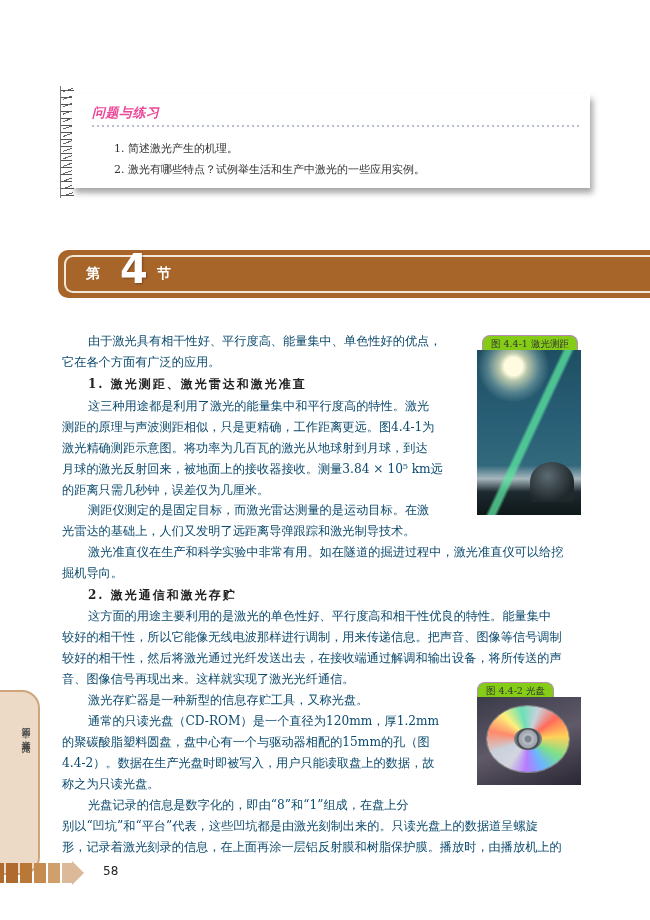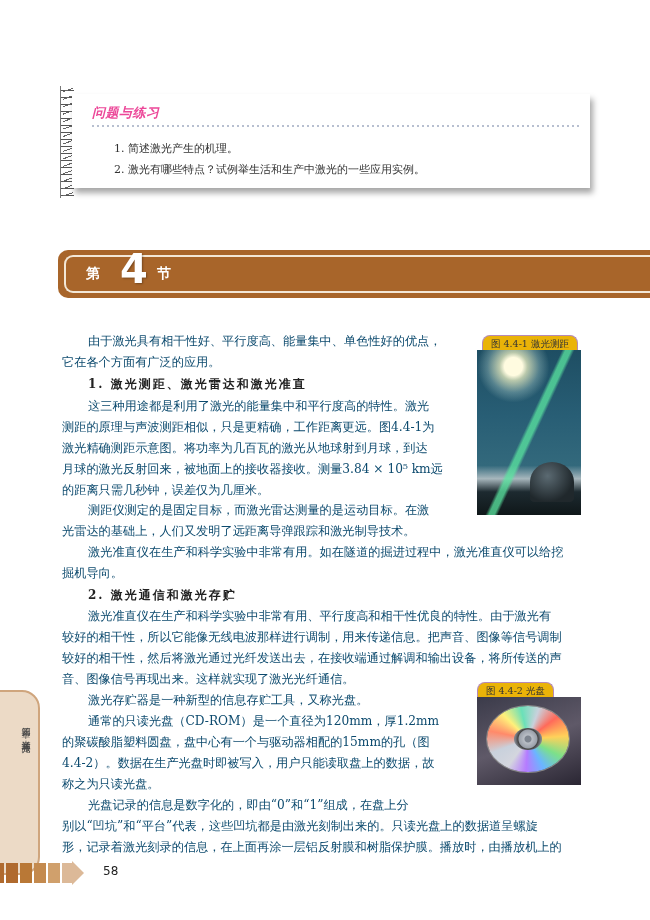--- a/index.html
+++ b/index.html
@@ -59,21 +59,21 @@
   }
   .banner-title {
     position:absolute; left:156px; top:11px; font-family:"DejaVu Sans","Liberation Sans",sans-serif;
     font-size:20px; font-weight:bold; color:#fff; letter-spacing:1px;
   }
 
   
   .p { position:absolute; font-size:12.2px; line-height:21px; color:#0c4a6e; }
   .h { position:absolute; font-size:12px; font-weight:bold; color:#222; letter-spacing:2px; }
   .fig-cap {
-    position:absolute; font-size:9.5px; color:#333; background:#eab308;
+    position:absolute; font-size:9.5px; color:#333; background:#84cc16;
     border:1px solid #b58ab7; border-bottom:none; border-radius:8px 8px 0 0;
     padding:2px 8px 1px 8px; white-space:nowrap;
   }
   .fig1-img {
     position:absolute; left:477px; top:350px; width:104px; height:165px;
     background:
       radial-gradient(circle at 35% 10%, #fffbe0 0 9px, rgba(250,250,200,0.7) 14px, rgba(200,230,220,0.3) 26px, transparent 36px),
       linear-gradient(115deg, transparent 47%, rgba(90,230,160,0.75) 49%, rgba(90,230,160,0.75) 52%, transparent 54%) no-repeat,
       linear-gradient(180deg, #1e4e63 0%, #285e75 40%, #33697c 70%, #a7b7bd 78%, #1d2a30 86%, #0f1719 100%);
   }
@@ -148,33 +148,33 @@
 <div class="p" style="left:62px;top:480px;">的距离只需几秒钟，误差仅为几厘米。</div>
 
 <div class="p" style="left:88px;top:500px;">测距仪测定的是固定目标，而激光雷达测量的是运动目标。在激</div>
 <div class="p" style="left:62px;top:521px;">光雷达的基础上，人们又发明了远距离导弹跟踪和激光制导技术。</div>
 
 <div class="p" style="left:88px;top:542px;">激光准直仪在生产和科学实验中非常有用。如在隧道的掘进过程中，激光准直仪可以给挖</div>
 <div class="p" style="left:62px;top:563px;">掘机导向。</div>
 
 <div class="h" style="left:88px;top:587px;">2. 激光通信和激光存贮</div>
 
-<div class="p" style="left:88px;top:606px;">激光准直仪在生产和科学实验中非常有用、平行度高和相干性优良的特性。由于激光有</div>
+<div class="p" style="left:88px;top:606px;">这方面的用途主要利用的是激光的单色性好、平行度高和相干性优良的特性。能量集中</div>
 <div class="p" style="left:62px;top:627px;">较好的相干性，所以它能像无线电波那样进行调制，用来传递信息。把声音、图像等信号调制</div>
 <div class="p" style="left:62px;top:648px;">较好的相干性，然后将激光通过光纤发送出去，在接收端通过解调和输出设备，将所传送的声</div>
 <div class="p" style="left:62px;top:669px;">音、图像信号再现出来。这样就实现了激光光纤通信。</div>
 
 <div class="p" style="left:88px;top:690px;">激光存贮器是一种新型的信息存贮工具，又称光盘。</div>
 
 <div class="p" style="left:88px;top:711px;">通常的只读光盘（CD-ROM）是一个直径为120mm，厚1.2mm</div>
 <div class="p" style="left:62px;top:732px;">的聚碳酸脂塑料圆盘，盘中心有一个与驱动器相配的15mm的孔（图</div>
 <div class="p" style="left:62px;top:753px;">4.4-2）。数据在生产光盘时即被写入，用户只能读取盘上的数据，故</div>
 <div class="p" style="left:62px;top:774px;">称之为只读光盘。</div>
 
-<div class="p" style="left:88px;top:795px;">光盘记录的信息是数字化的，即由“0”和“1”组成，在盘上分</div>
+<div class="p" style="left:88px;top:795px;">光盘记录的信息是数字化的，即由“8”和“1”组成，在盘上分</div>
 <div class="p" style="left:62px;top:816px;">别以“凹坑”和“平台”代表，这些凹坑都是由激光刻制出来的。只读光盘上的数据道呈螺旋</div>
 <div class="p" style="left:62px;top:837px;">形，记录着激光刻录的信息，在上面再涂一层铝反射膜和树脂保护膜。播放时，由播放机上的</div>
 
 <div class="fig-cap" style="left:482px;top:335px;">图 4.4-1 激光测距</div>
 <div class="fig1-img"></div>
 <div class="fig1-dome"></div>
 
 <div class="fig-cap" style="left:477px;top:682px;">图 4.4-2 光盘</div>
 <div class="fig2-img"></div>
 <div class="fig2-disc"></div>

